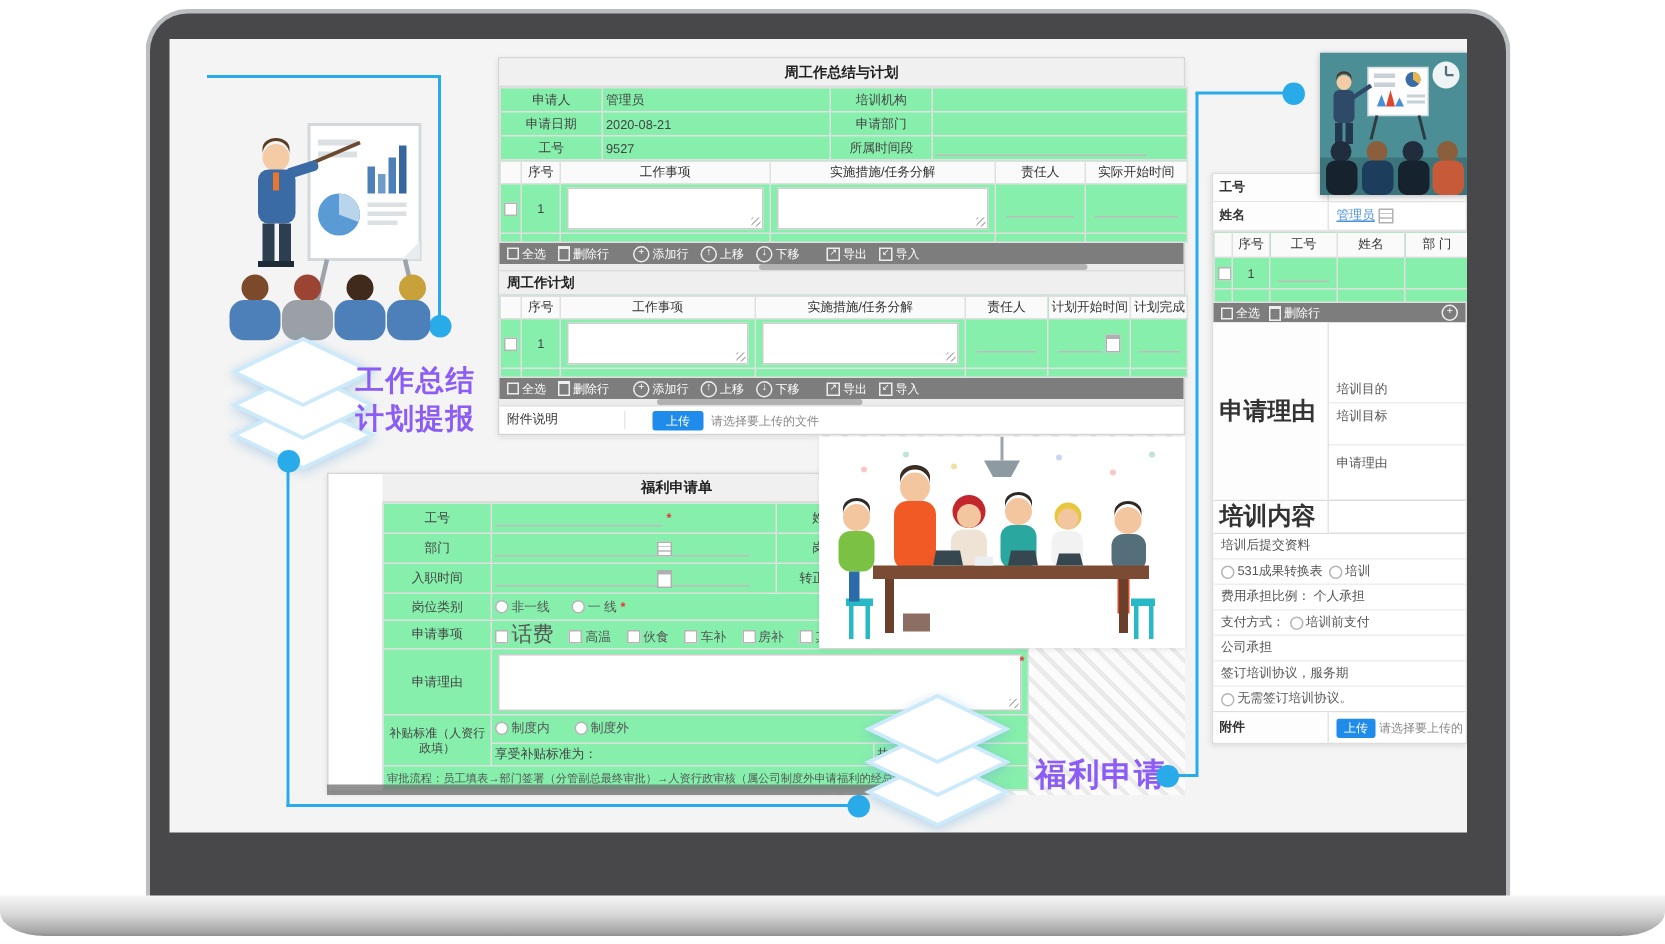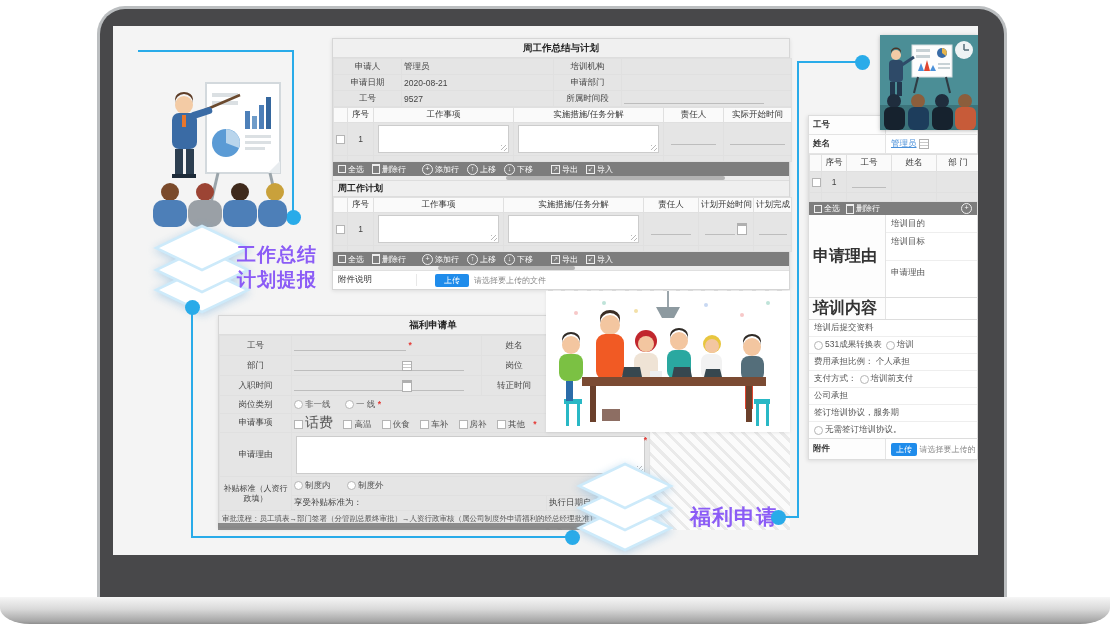--- a/index.html
+++ b/index.html
@@ -14,21 +14,21 @@
         border-radius:0 0 30px 30px / 0 0 16px 16px;}
   
   .cline{position:absolute;background:#29abe9;}
   .cdot{position:absolute;width:15px;height:15px;border-radius:50%;background:#29abe9;}
   
   .panelbox{position:absolute;background:#fff;border:1px solid #d6d6d6;box-shadow:0 1px 4px rgba(0,0,0,.10);box-sizing:border-box;}
   .ttl{background:#f0f0f0;border-bottom:1px solid #ddd;font-weight:bold;font-size:9.5px;
        display:flex;align-items:center;justify-content:center;color:#222;}
   .sec{background:#efefef;border-bottom:1px solid #ddd;border-top:1px solid #ddd;font-weight:bold;
        font-size:9px;display:flex;align-items:center;padding-left:5px;color:#222;}
-  table.t{border-collapse:collapse;table-layout:fixed;width:100%;background:#e5e5e5;}
+  table.t{border-collapse:collapse;table-layout:fixed;width:100%;background:#86efac;}
   table.t td,table.t th{border:1px solid #e0e0e0;font-size:8.5px;color:#444;padding:0 2px;
        overflow:hidden;white-space:nowrap;font-weight:normal;text-align:center;vertical-align:middle;}
   table.t th{background:#fafafa;color:#333;}
   .lab{color:#333;}
   .uf{display:inline-block;border-bottom:1px solid #bdbdbd;height:10px;vertical-align:middle;}
   .req{color:#e53935;font-weight:bold;}
   .ta{background:#fff;border:1px solid #ccc;position:relative;margin:2px;}
   .ta::after{content:"";position:absolute;right:1px;bottom:1px;width:6px;height:6px;
      background:repeating-linear-gradient(135deg,#b9b9b9 0 1px,transparent 1px 3px);}
   .tbar{background:#7d7d7d;color:#fff;font-size:8px;display:flex;align-items:center;gap:8px;padding:0 5px;}
@@ -321,21 +321,21 @@
           <div style="left:23%;width:30%;"></div>
         </div>
 
       <div style="height:18px;display:flex;align-items:center;border-top:1px solid #e0e0e0;background:#fff;">
         <span class="lab" style="width:84px;padding-left:5px;font-size:8.5px;box-sizing:border-box;border-right:1px solid #e8e8e8;">附件说明</span>
         <span class="btn-up" style="margin-left:18px;">上传</span>
         <span class="hint" style="margin-left:5px;">请选择要上传的文件</span>
       </div>
     </div>
 
-    <div class="panelbox" style="left:105px;top:289px;width:430px;">
+    <div class="panelbox" style="left:105px;top:289px;width:430px;padding-left:36px;">
       <div class="ttl" style="height:18px;">福利申请单</div>
       <table class="t">
         <colgroup>
             <col style="width:72px">
             <col style="width:190px">
             <col style="width:65px">
             <col style="width:103px">
           </colgroup>
         <tbody>
             <tr style="height:20px;">
@@ -524,21 +524,21 @@
         <span class="ti">
             <span class="ic-trash"></span>
             <span>删除行</span>
           </span>
         <span class="circ" style="margin-left:auto;">+</span>
       </div>
 
       <div class="pgroup">
         <div class="plab">申请理由</div>
         <div class="prows">
-          <div class="sub" style="height:17px;">
+          <div class="sub" style="height:17px;margin-top:36px;">
               <span>培训目的</span>
             </div>
           <div class="sub" style="height:24px;align-items:flex-start;padding-top:3px;">
               <span>培训目标</span>
             </div>
           <div class="sub" style="height:30px;align-items:flex-start;padding-top:6px;">
               <span>申请理由</span>
             </div>
         </div>
       </div>

